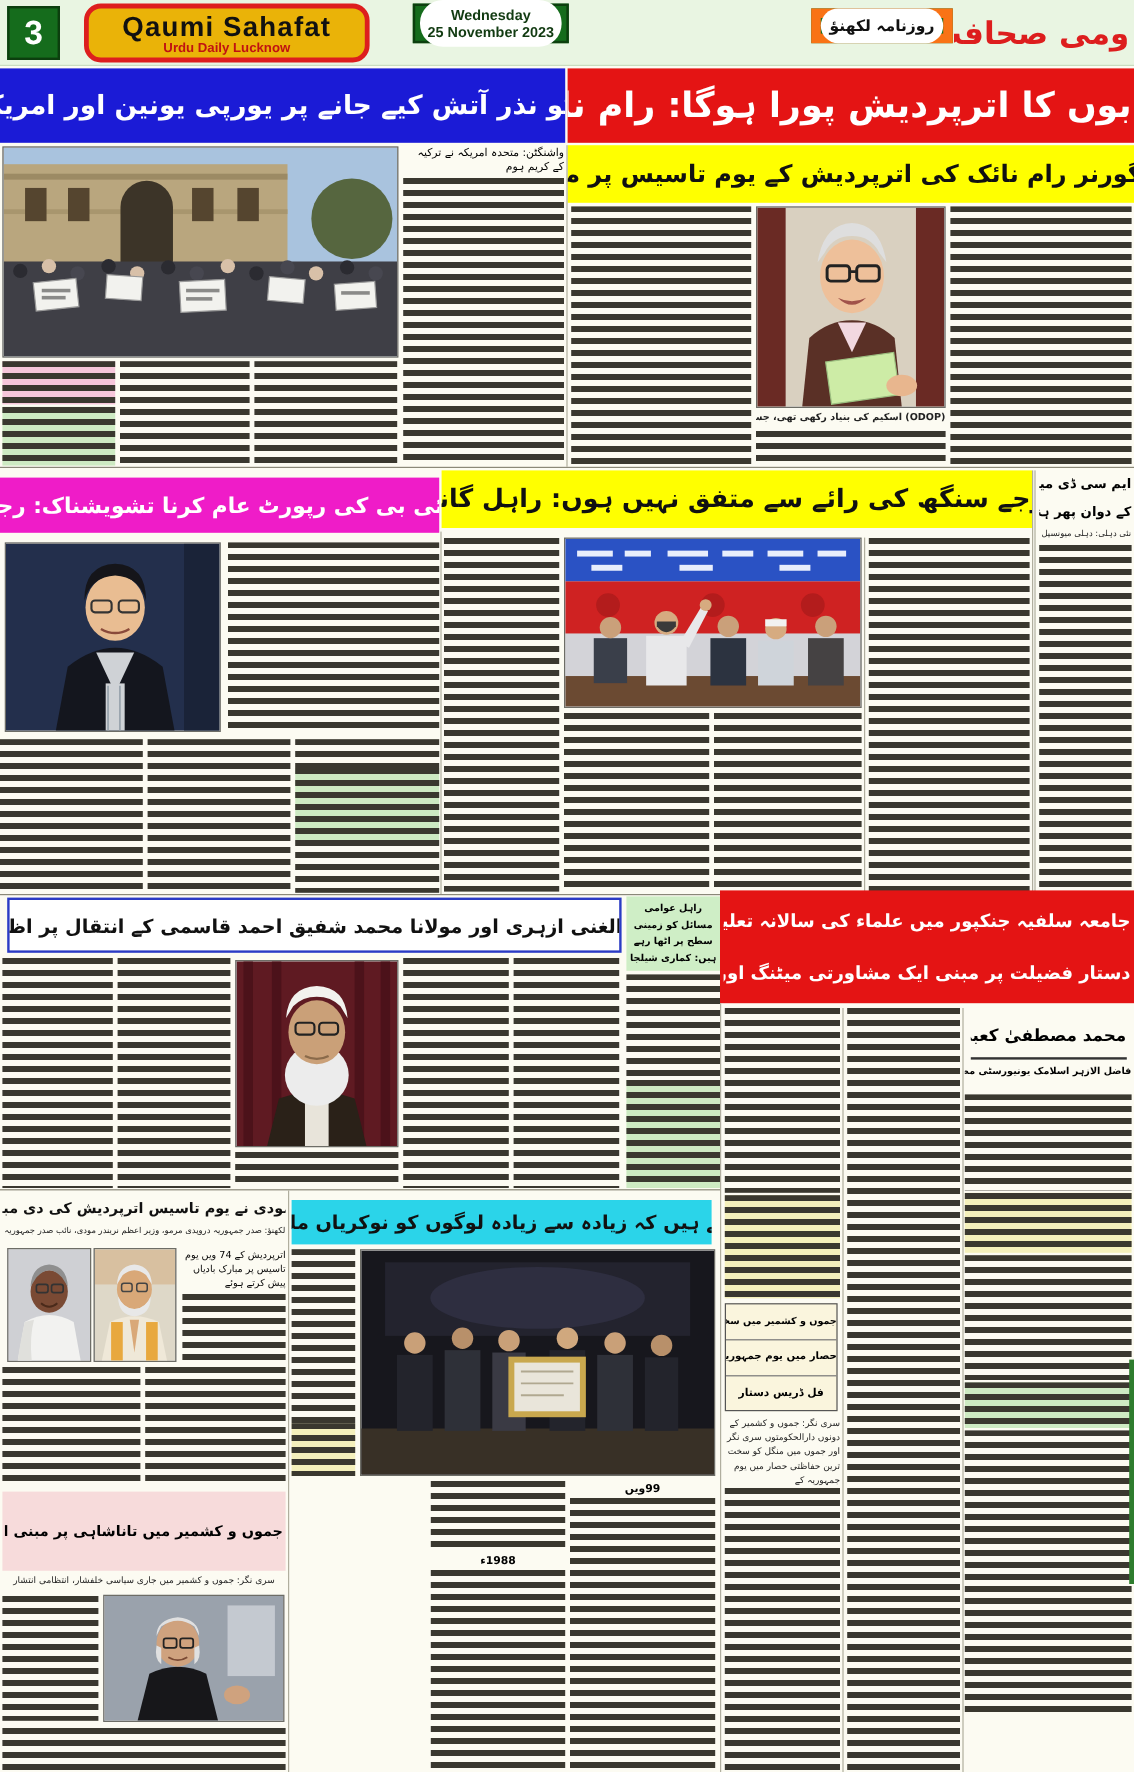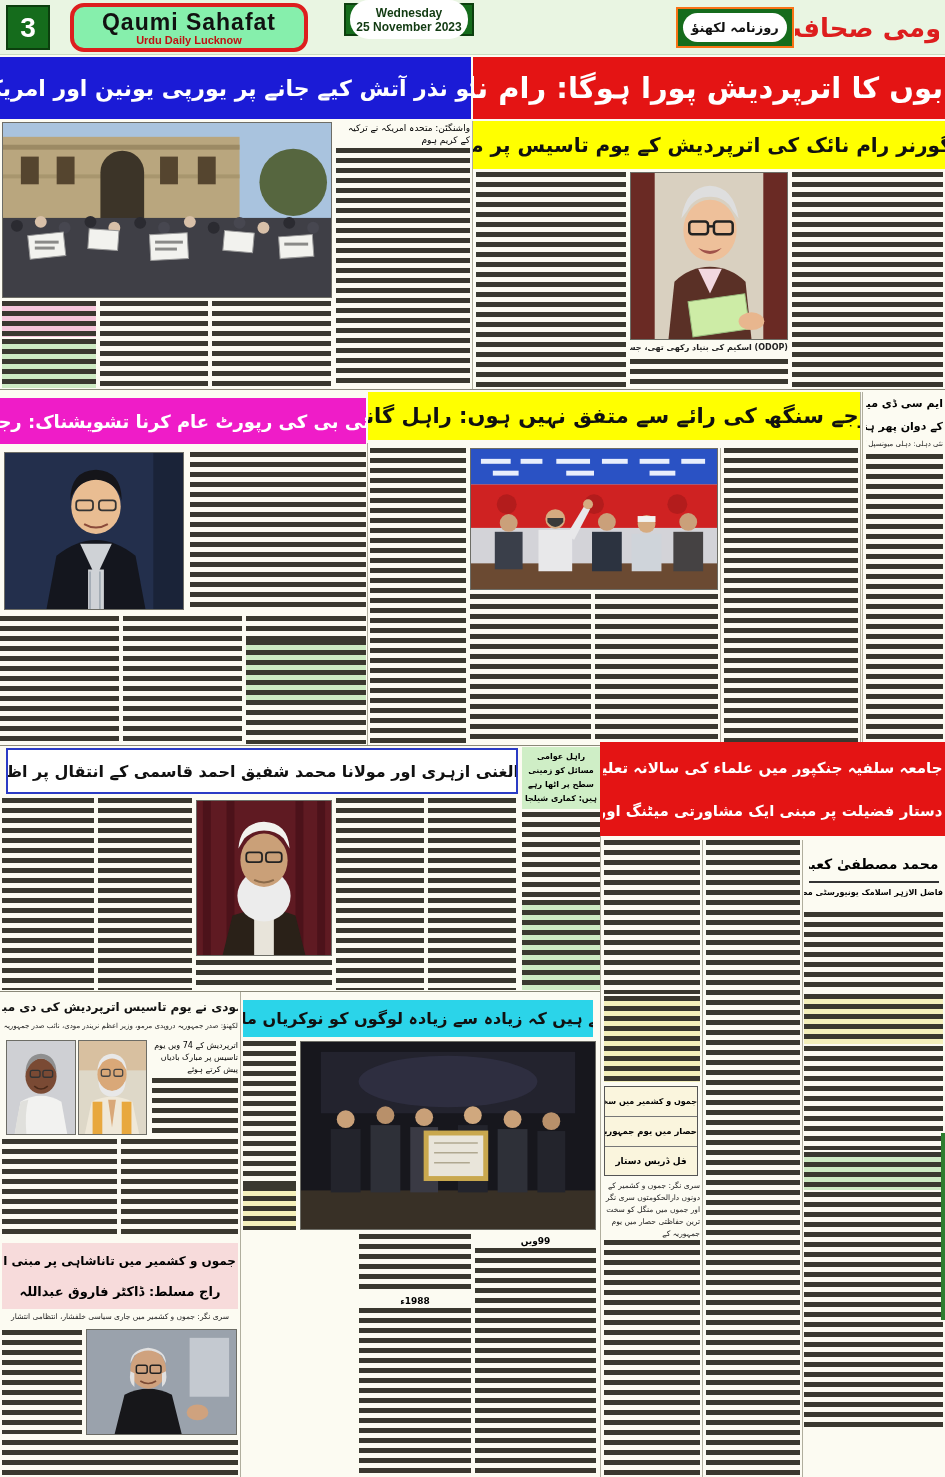--- a/index.html
+++ b/index.html
@@ -24,31 +24,31 @@
 </style>
 </head>
 <body>
 
 <div id="page">
 
   <div class="abs" style="left:0;top:0;width:945px;height:55px;background:#e9f5e2;border-bottom:1px solid #c9dcc0;"></div>
   <div class="abs ctr en b" style="left:6px;top:5px;width:44px;height:45px;background:#156c1c;color:#fff;font-size:28px;border:2px solid #0c3f0e;">
       <span>3</span>
     </div>
-  <div class="abs ctr" style="left:70px;top:3px;width:238px;height:49px;background:#86efac;border:4px solid #dd1e1e;border-radius:14px;flex-direction:column;">
+  <div class="abs ctr" style="left:70px;top:3px;width:238px;height:49px;background:#eab308;border:4px solid #dd1e1e;border-radius:14px;flex-direction:column;">
     <div class="en b" style="font-size:23px;line-height:24px;color:#111;letter-spacing:1px;">Qaumi Sahafat</div>
     <div class="en b" style="font-size:11px;color:#c01212;">Urdu Daily Lucknow</div>
   </div>
   <div class="abs ctr" style="left:344px;top:3px;width:130px;height:33px;background:#156c1c;border:2px solid #0c3f0e;">
     <div class="ctr" style="width:118px;height:39px;background:#fff;border-radius:19px;flex-direction:column;">
       <div class="en b" style="font-size:12px;line-height:14px;color:#123b12;">Wednesday</div>
       <div class="en b" style="font-size:12px;line-height:14px;color:#123b12;">25 November 2023</div>
     </div>
   </div>
-  <div class="abs ctr" style="left:676px;top:7px;width:118px;height:41px;background:#156c1c;border:2px solid #f97316;">
+  <div class="abs ctr" style="left:676px;top:7px;width:118px;height:29px;background:#156c1c;border:8px solid #f97316;">
     <div class="ctr ur b" style="width:104px;height:29px;background:#fff;border-radius:15px;font-size:13px;color:#111;">روزنامہ لکھنؤ</div>
   </div>
   <div class="abs ctr ur b nw" style="left:795px;top:8px;width:144px;height:40px;color:#dd1e1e;font-size:26px;">قومی صحافت</div>
 
   <div class="abs ctr ur b nw" style="left:0;top:57px;width:471px;height:62px;background:#1b1bd6;color:#fff;font-size:22px;">قرآنِ کریم کو نذر آتش کیے جانے پر یورپی یونین اور امریکہ کا ردعمل</div>
   <div class="abs ctr ur b nw" style="left:473px;top:57px;width:472px;height:62px;background:#e41414;color:#fff;font-size:29px;">خوابوں کا اترپردیش پورا ہوگا: رام نائک</div>
 
   <div class="abs ctr ur b nw" style="left:473px;top:121px;width:472px;height:48px;background:#ffff00;color:#111;font-size:20px;">سابق گورنر رام نائک کی اترپردیش کے یوم تاسیس پر مبارکباد</div>
   <div class="abs gk" style="left:476px;top:172px;width:150px;height:216px;"></div>
   <div class="abs photo" style="left:630px;top:172px;width:158px;height:168px;">
@@ -305,21 +305,20 @@
   </div>
   <div class="abs stack" style="left:152px;top:1040px;width:86px;height:95px;">
     <div class="ur" style="font-size:8px;line-height:12px;height:38px;overflow:hidden;">اترپردیش کے 74 ویں یوم تاسیس پر مبارک بادیاں پیش کرتے ہوئے</div>
     <div class="gk fill"></div>
   </div>
   <div class="abs gk" style="left:2px;top:1139px;width:115px;height:100px;"></div>
   <div class="abs gk" style="left:121px;top:1139px;width:117px;height:100px;"></div>
 
   <div class="abs ctr" style="left:2px;top:1243px;width:236px;height:66px;background:#f7dbdb;flex-direction:column;">
     <div class="ur b nw" style="font-size:12px;line-height:32px;width:232px;text-align:center;">جموں و کشمیر میں تاناشاہی پر مبنی افسر شاہی کا</div>
-    <div class="ur b nw" style="font-size:13px;line-height:30px;width:232px;text-align:center;">راج مسلط: ڈاکٹر فاروق عبداللہ</div>
   </div>
   <div class="abs ur nw" style="left:2px;top:1312px;width:236px;height:14px;font-size:7.5px;text-align:center;color:#222;">سری نگر: جموں و کشمیر میں جاری سیاسی خلفشار، انتظامی انتشار</div>
   <div class="abs gk" style="left:2px;top:1330px;width:80px;height:104px;"></div>
   <div class="abs photo" style="left:86px;top:1329px;width:151px;height:106px;">
     <svg viewBox="0 0 151 106" preserveAspectRatio="none">
       <rect width="151" height="106" fill="#9aa2ac"></rect>
       <rect x="104" y="8" width="40" height="60" fill="#c4c9d0"></rect>
       <path d="M28 106 L38 66 Q62 54 86 66 L96 106 Z" fill="#17171a"></path>
       <ellipse cx="62" cy="40" rx="18" ry="20" fill="#cfa27e"></ellipse>
       <path d="M44 34 Q44 20 62 18 Q80 20 80 34 L76 26 Q69 21 62 21 Q55 21 48 26 Z" fill="#e0e0e0"></path>

